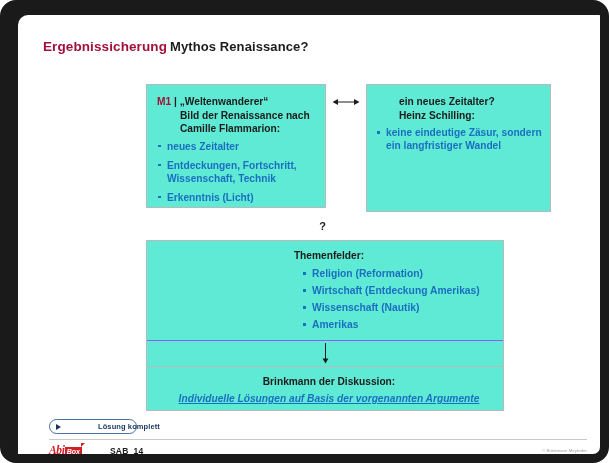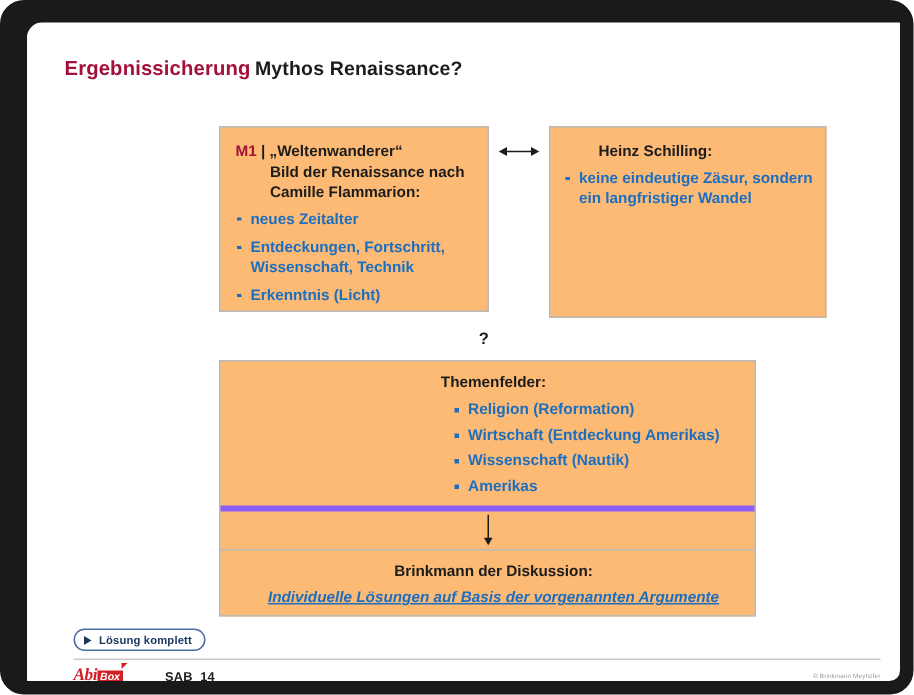--- a/index.html
+++ b/index.html
@@ -57,21 +57,21 @@
     font-weight: bold;
     letter-spacing: 0.1px;
     margin-left: 3px;
   }
 
   
   .panel {
     position: absolute;
     box-sizing: border-box;
     border: 1px solid #b9b9b9;
-    background: #fdba74;
+    background: #5eead4;
   }
 
   
   #box-m1 {
     left: 128px;
     top: 69px;
     width: 180px;
     height: 124px;
     padding: 10px 8px 6px 10px;
   }
@@ -156,21 +156,21 @@
     left: 128px;
     top: 225px;
     width: 358px;
     height: 171px;
     padding: 0;
   }
   #lower-top {
     position: relative;
     height: 100px;
     box-sizing: border-box;
-    border-bottom: 4px solid #8b5cf6;
+    border-bottom: 1px solid #8b5cf6;
     padding-top: 9px;
   }
   #lower-mid {
     position: relative;
     height: 26px;
     box-sizing: border-box;
     border-bottom: 1px solid #b9b9b9;
   }
   #lower-bot {
     position: relative;
@@ -253,20 +253,21 @@
     border-top: 3.5px solid transparent;
     border-bottom: 3.5px solid transparent;
     margin-right: 5px;
   }
   #btn-label {
     font-size: 7.5px;
     font-weight: bold;
     color: #18355e;
     letter-spacing: 0.1px;
     white-space: nowrap;
+    margin-left: 32px;
   }
 
   #footer-rule {
     position: absolute;
     left: 31px;
     top: 424px;
     width: 538px;
     height: 1px;
     background: #c9c9c9;
   }
@@ -360,20 +361,21 @@
 
     <div id="arrow-horizontal">
       <svg width="28" height="12" viewBox="0 0 28 12">
         <line x1="5" y1="6" x2="23" y2="6" stroke="#1c1c1c" stroke-width="1.1"></line>
         <polygon points="0.5,6 6,3 6,9" fill="#1c1c1c"></polygon>
         <polygon points="27.5,6 22,3 22,9" fill="#1c1c1c"></polygon>
       </svg>
     </div>
 
     <div class="panel" id="box-m2">
+      <div class="src-line src-indent">ein neues Zeitalter?</div>
       <div class="src-line src-indent-2">Heinz Schilling:</div>
       <ul class="blue-list">
         <li>keine eindeutige Zäsur, sondern ein langfristiger Wandel</li>
       </ul>
     </div>
 
     <div id="question-mark">?</div>
 
     <div class="panel" id="box-lower">
 

